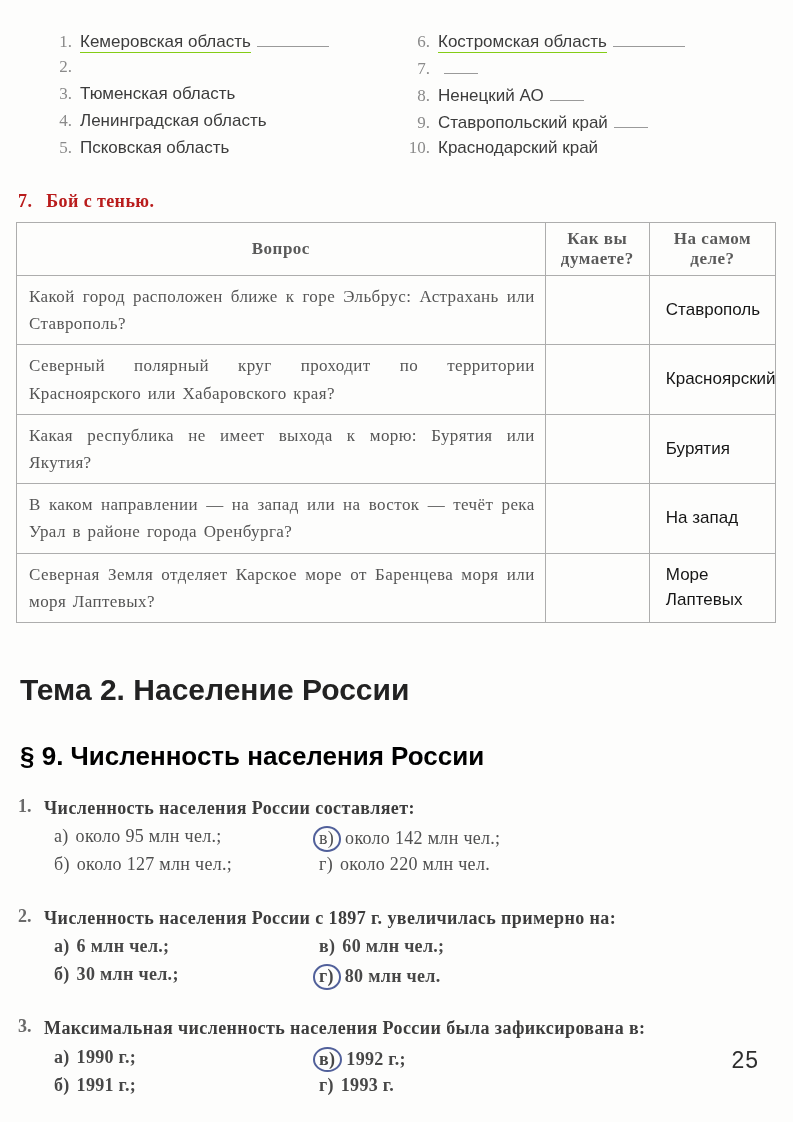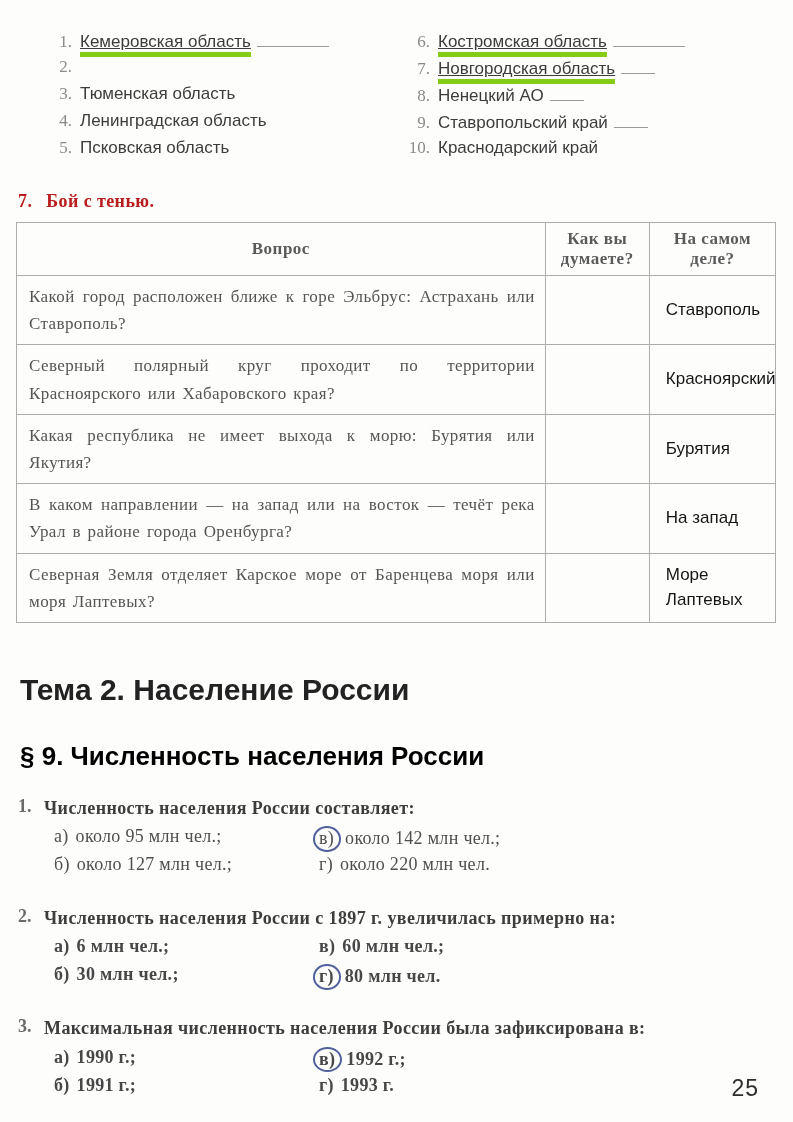--- a/index.html
+++ b/index.html
@@ -18,21 +18,21 @@
   .list-item {
     display:flex; align-items:baseline;
     height:27px; font-family:"Liberation Sans", sans-serif;
     font-size:17px; color:#3c3c3c;
   }
   .list-item .num {
     width:30px; text-align:right; padding-right:8px;
     color:#8a8a8a; font-family:"Liberation Serif", serif;
   }
   .list-item .label { white-space:nowrap; }
-  .list-item .label.u { border-bottom:5px solid #84cc16;text-decoration:underline; }
+  .list-item .label.u { border-bottom:1px solid #84cc16; }
   .trail { display:inline-block; width:72px; border-bottom:1px solid #9a9a9a; height:1em; margin-left:6px; }
   .trail.short { width:34px; }
 
   
   .task7-header {
     margin:26px 0 10px 18px;
     font-weight:bold; font-size:18px; color:#b91c1c;
     letter-spacing:0.4px;
   }
   .task7-header .tnum { margin-right:14px; }
@@ -96,21 +96,21 @@
   .opt-label.circled {
     display:inline-block;
     border:2px solid #51609a;
     border-radius:50%;
     padding:0 5px 1px 4px;
     margin-left:-6px; margin-right:4px;
     line-height:1.15;
   }
   
   .page-number {
-    position:absolute; right:34px; bottom:20px;
+    position:absolute; right:34px; bottom:48px;
     font-family:"Liberation Sans", sans-serif;
     font-size:23px; color:#2e2e2e; letter-spacing:1px;
   }
 </style>
 </head>
 <body>
 
 <div class="top-list">
   <div class="col col-left">
     <div class="list-item">
@@ -135,21 +135,20 @@
     </div>
   </div>
   <div class="col col-right">
     <div class="list-item">
       <span class="num">6.</span>
       <span class="label u">Костромская область</span>
       <span class="trail"></span>
     </div>
     <div class="list-item">
       <span class="num">7.</span>
-      <span class="label u">Новгородская область</span>
       <span class="trail short"></span>
     </div>
     <div class="list-item">
       <span class="num">8.</span>
       <span class="label">Ненецкий АО</span>
       <span class="trail short"></span>
     </div>
     <div class="list-item">
       <span class="num">9.</span>
       <span class="label">Ставропольский край</span>

